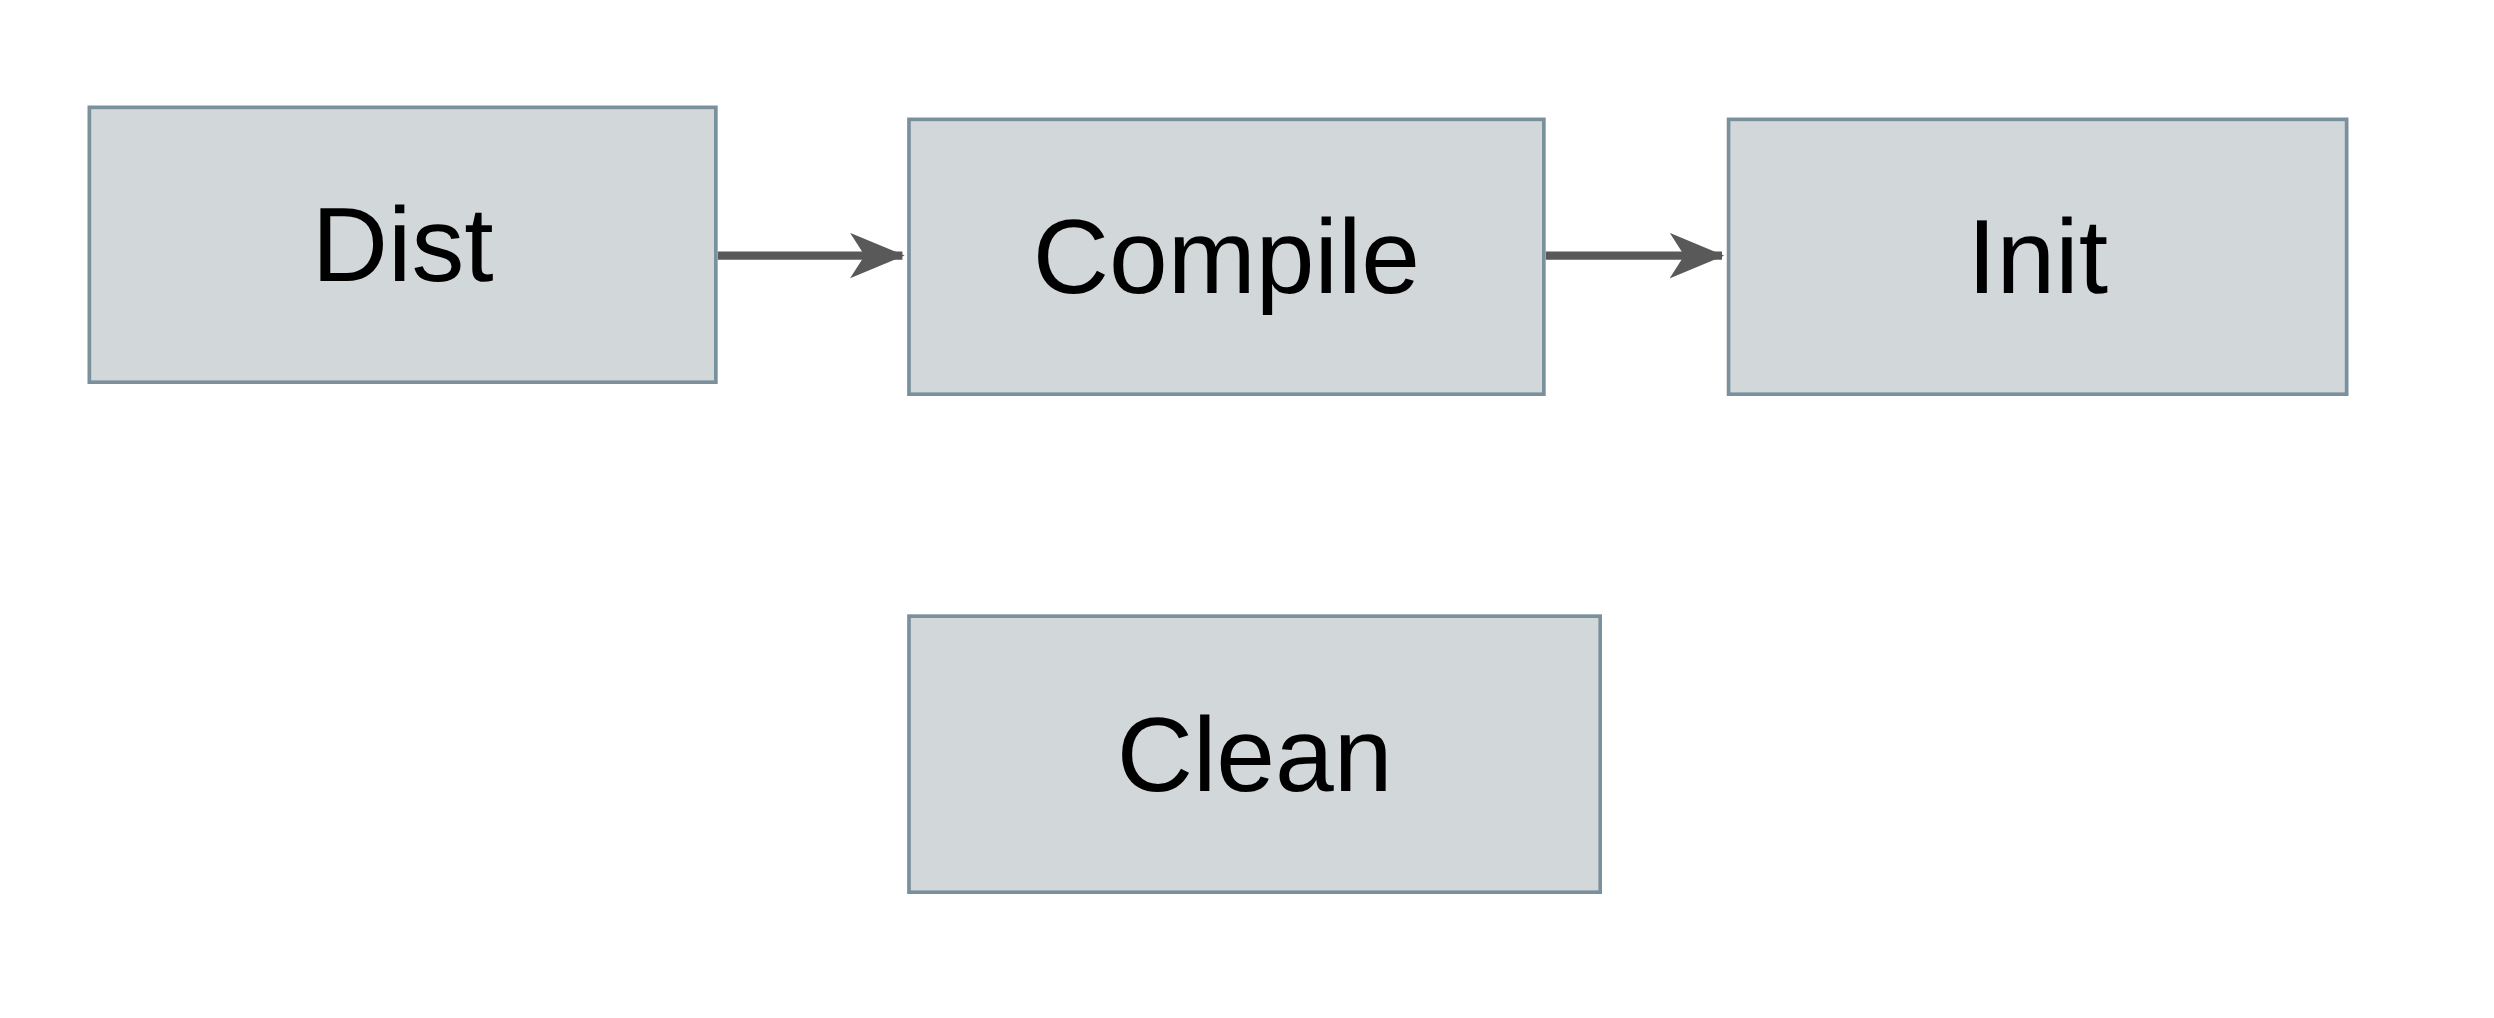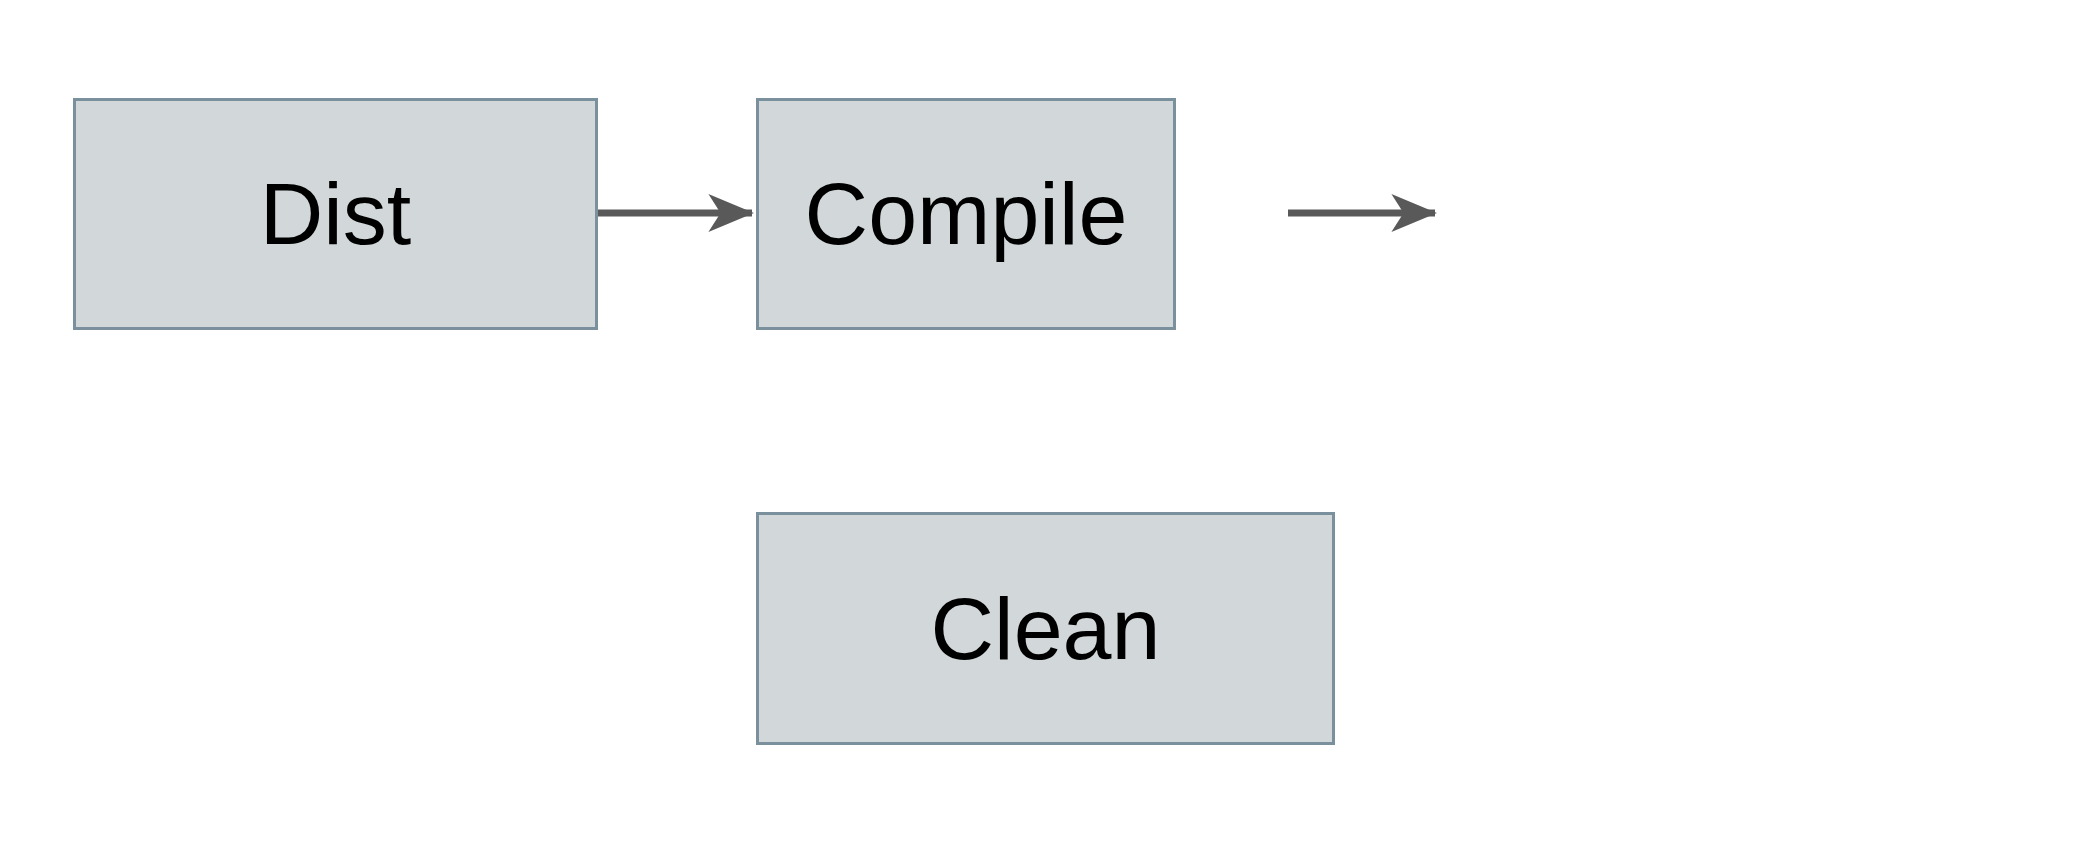--- a/index.html
+++ b/index.html
@@ -21,22 +21,22 @@
     align-items: center;
     justify-content: center;
     background: #d2d8da;
     border: 3px solid #7a909c;
     box-sizing: border-box;
     color: #000000;
     font-size: 88px;
     line-height: 1;
     white-space: nowrap;
   }
-  #node-dist    { left: 73px;   top: 98px;  width: 525px; height: 232px; }
-  #node-compile { left: 756px;  top: 98px;  width: 420px; height: 232px; }
+  #node-dist    { left: 73px;   top: 88px;  width: 525px; height: 232px; }
+  #node-compile { left: 756px;  top: 98px;  width: 532px; height: 232px; }
   #node-init    { left: 1439px; top: 98px;  width: 518px; height: 232px; }
   #node-clean   { left: 756px;  top: 512px; width: 579px; height: 233px; }
   #edge-layer {
     position: absolute;
     left: 0; top: 0;
     width: 2078px;
     height: 848px;
     pointer-events: none;
   }
 </style>
@@ -56,18 +56,21 @@
   </svg>
 
   <div class="node" id="node-dist">
     <span>Dist</span>
   </div>
 
   <div class="node" id="node-compile">
     <span>Compile</span>
   </div>
 
+  <div class="node" id="node-init">
+    <span>Init</span>
+  </div>
 
   <div class="node" id="node-clean">
     <span>Clean</span>
   </div>
 
 </div>
 
 </body></html>

